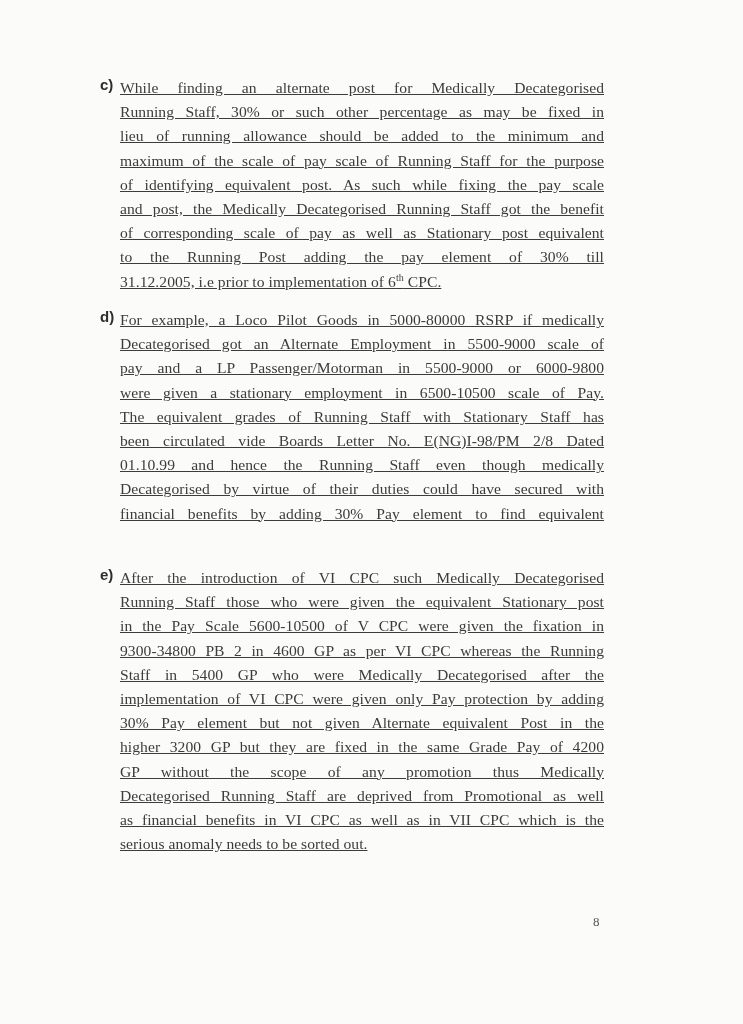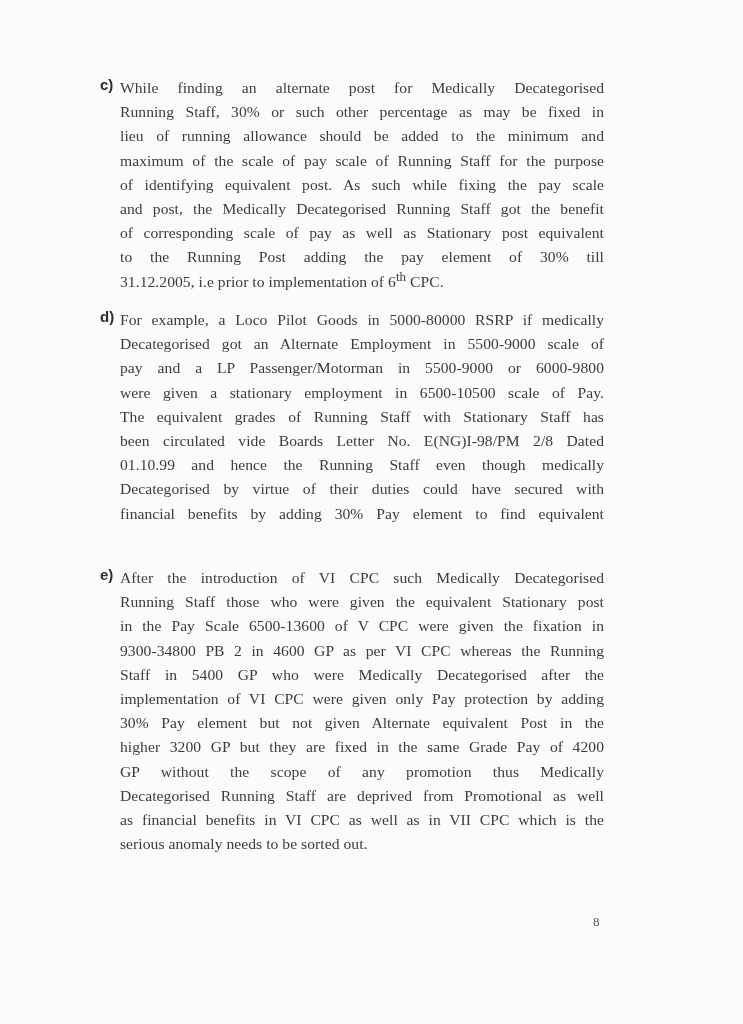--- a/index.html
+++ b/index.html
@@ -27,23 +27,23 @@
   }
   .para {
     position: absolute;
     left: 28px;
     width: 484px;
     font-size: 15.6px;
     line-height: 24.2px;
     text-align: justify;
     letter-spacing: 0.05px;
   }
-  .line { display: block; text-align: justify; text-align-last: justify; white-space: nowrap; height: 24.2px; }
+  .line { display: block; text-align: justify; text-align-last: justify; white-space: nowrap; height: 24.2px; text-decoration: underline; }
   .line.last { text-align-last: left; }
-  sup { font-size: 13px; line-height: 0; vertical-align: super; }
+  sup { font-size: 10px; line-height: 0; vertical-align: super; }
   .page-number {
     position: absolute;
     left: 593px; top: 914px;
     font-size: 13px;
     color: #555;
   }
 </style>
 </head>
 <body>
 
@@ -77,21 +77,21 @@
       <span class="line">Decategorised by virtue of their duties could have secured with</span>
       <span class="line">financial benefits  by adding 30% Pay element to find equivalent</span>
     </div>
   </div>
 
   <div class="item" style="top:566px;">
     <span class="marker">e)</span>
     <div class="para">
       <span class="line">After the introduction of VI CPC such Medically Decategorised</span>
       <span class="line">Running Staff those who were given the equivalent Stationary post</span>
-      <span class="line">in the Pay Scale 6500-13600 of V CPC were given the fixation in</span>
+      <span class="line">in the Pay Scale 5600-10500 of V CPC were given the fixation in</span>
       <span class="line">9300-34800 PB 2 in 4600 GP as per VI CPC whereas the Running</span>
       <span class="line">Staff  in 5400 GP who were Medically Decategorised after the</span>
       <span class="line">implementation of VI CPC were given only Pay protection by adding</span>
       <span class="line">30% Pay element but not given Alternate equivalent Post in the</span>
       <span class="line">higher  3200 GP but they are fixed in the same Grade Pay of 4200</span>
       <span class="line">GP without the scope of any promotion thus Medically</span>
       <span class="line">Decategorised Running Staff are deprived from Promotional as well</span>
       <span class="line">as financial  benefits in VI CPC as well as in VII CPC which is the</span>
       <span class="line last">serious anomaly needs to be sorted out.</span>
     </div>

